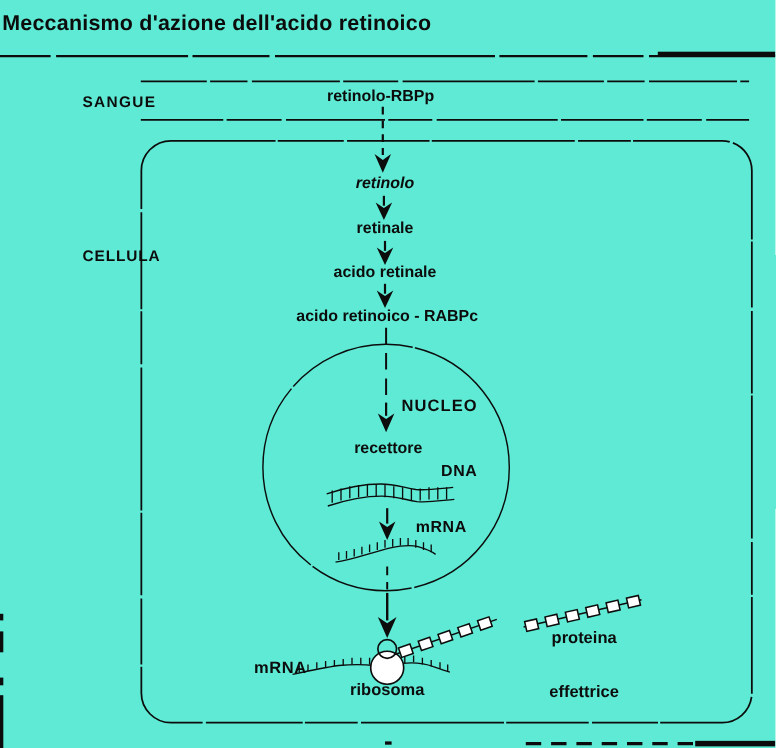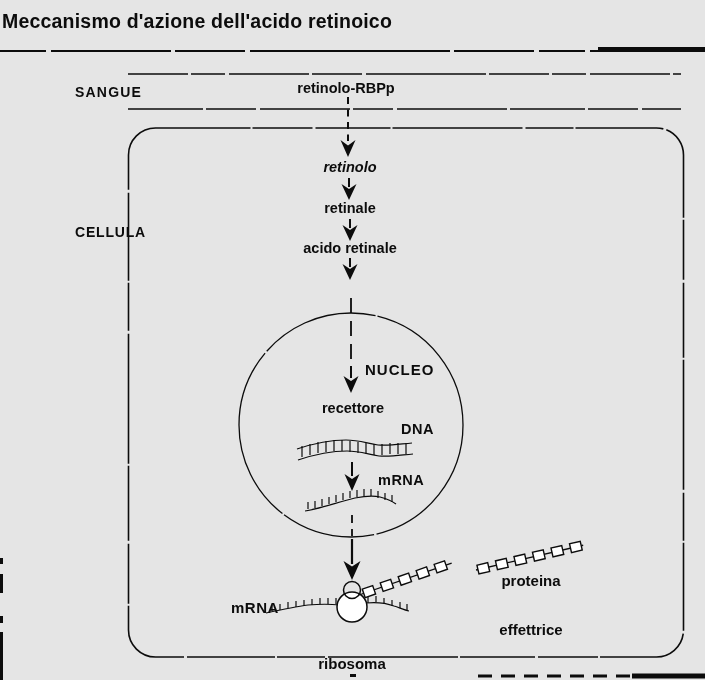--- a/index.html
+++ b/index.html
@@ -1,16 +1,16 @@
 <!DOCTYPE html>
 <html><head>
 <meta charset="utf-8">
 <style>
   html,body{margin:0;padding:0;background:#ffffff;}
-  #page{position:relative;width:705px;height:680px;background:#e5e5e5;overflow:hidden;
+  #page{position:relative;width:705px;height:680px;background:#5eead4;overflow:hidden;
         font-family:"Liberation Sans","DejaVu Sans",sans-serif;color:#0c0c0c;}
   #diagram-svg{position:absolute;left:0;top:0;width:705px;height:680px;}
   .lbl{position:absolute;font-weight:bold;color:#0c0c0c;white-space:nowrap;line-height:1.1;}
   .ctr{transform:translateX(-50%);}
   .t14{font-size:14px;margin-left:48px;}
   .t145{font-size:14.5px;}
   .t15{font-size:15px;}
   #title{left:2px;top:11px;font-size:19.5px;letter-spacing:0.2px;}
   #sangue{left:27px;top:85px;letter-spacing:1.2px;}
   #retinolo-rbpp{left:346px;top:81px;}
@@ -18,21 +18,21 @@
   #citoplasma{left:529px;top:161px;letter-spacing:1.8px;}
   #retinolo{left:350px;top:160px;font-style:italic;}
   #retinale{left:350px;top:201px;}
   #acido-retinoico{left:350px;top:241px;}
   #acido-rabpc{left:352px;top:281px;}
   #nucleo{left:365px;top:362px;letter-spacing:1px;}
   #recettore{left:353px;top:401px;}
   #dna-label{left:401px;top:422px;letter-spacing:0.5px;}
   #mrna-nucleus{left:378px;top:473px;letter-spacing:0.5px;}
   #mrna-ribosome{left:231px;top:600px;letter-spacing:0.5px;}
-  #ribosoma{left:352px;top:620px;margin-top:36px;}
+  #ribosoma{left:352px;top:620px;}
   #proteina{left:531px;top:573px;}
   #effettrice{left:531px;top:622px;}
 </style>
 </head>
 <body>
 
 <div id="page">
 
   <svg id="diagram-svg" viewBox="0 0 705 680">
     <g stroke="#0c0c0c" fill="none" stroke-linecap="butt">
@@ -149,20 +149,21 @@
   <div id="title" class="lbl">Meccanismo d'azione dell'acido retinoico</div>
 
   <div id="sangue" class="lbl t14">SANGUE</div>
   <div id="retinolo-rbpp" class="lbl t145 ctr">retinolo-RBPp</div>
 
   <div id="cellula" class="lbl t14">CELLULA</div>
 
   <div id="retinolo" class="lbl t145 ctr">retinolo</div>
   <div id="retinale" class="lbl t145 ctr">retinale</div>
   <div id="acido-retinoico" class="lbl t145 ctr">acido retinale</div>
+  <div id="acido-rabpc" class="lbl t145 ctr">acido retinoico - RABPc</div>
 
   <div id="nucleo" class="lbl t15">NUCLEO</div>
   <div id="recettore" class="lbl t145 ctr">recettore</div>
   <div id="dna-label" class="lbl t145">DNA</div>
   <div id="mrna-nucleus" class="lbl t145">mRNA</div>
 
   <div id="mrna-ribosome" class="lbl t15">mRNA</div>
   <div id="ribosoma" class="lbl t15 ctr">ribosoma</div>
   <div id="proteina" class="lbl t15 ctr">proteina</div>
   <div id="effettrice" class="lbl t15 ctr">effettrice</div>

